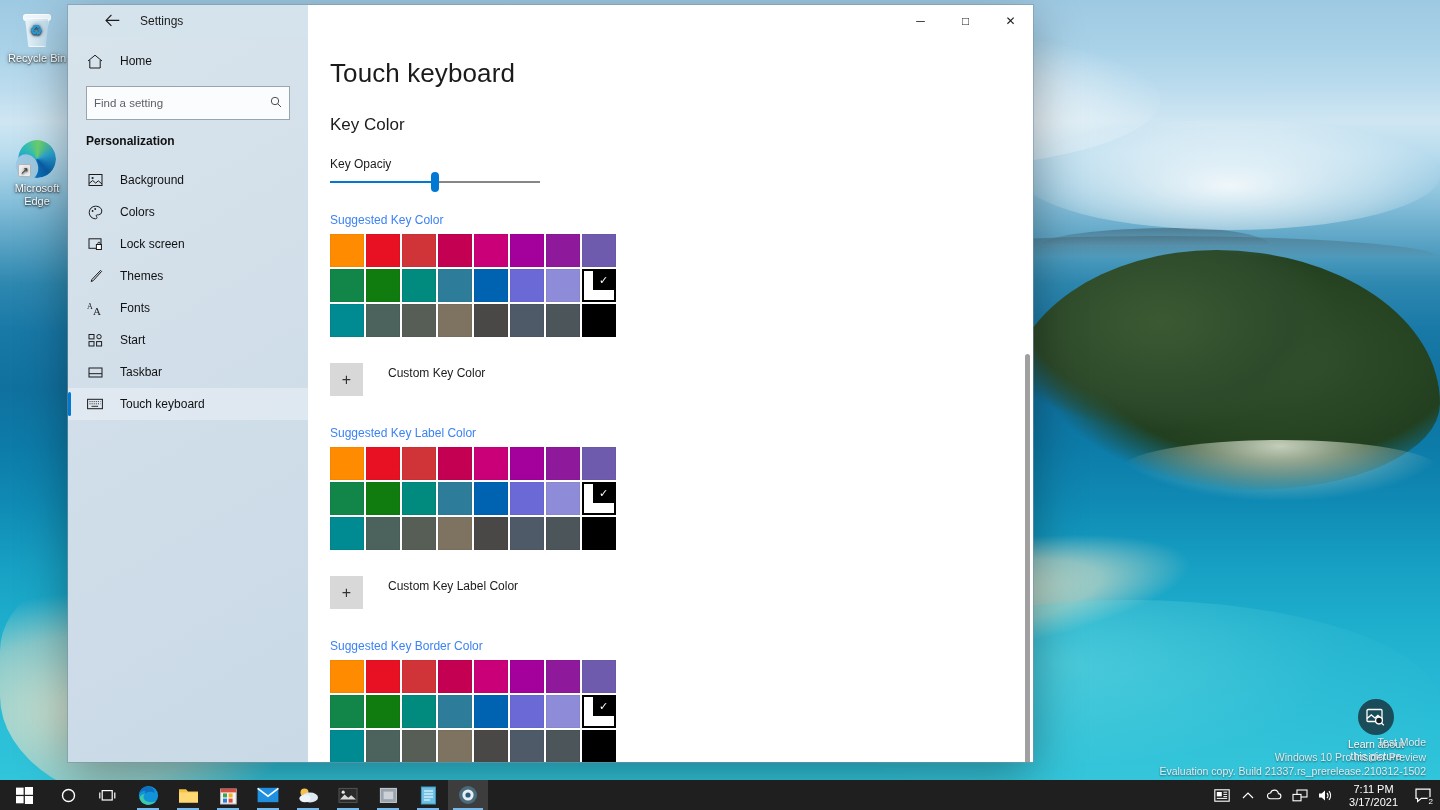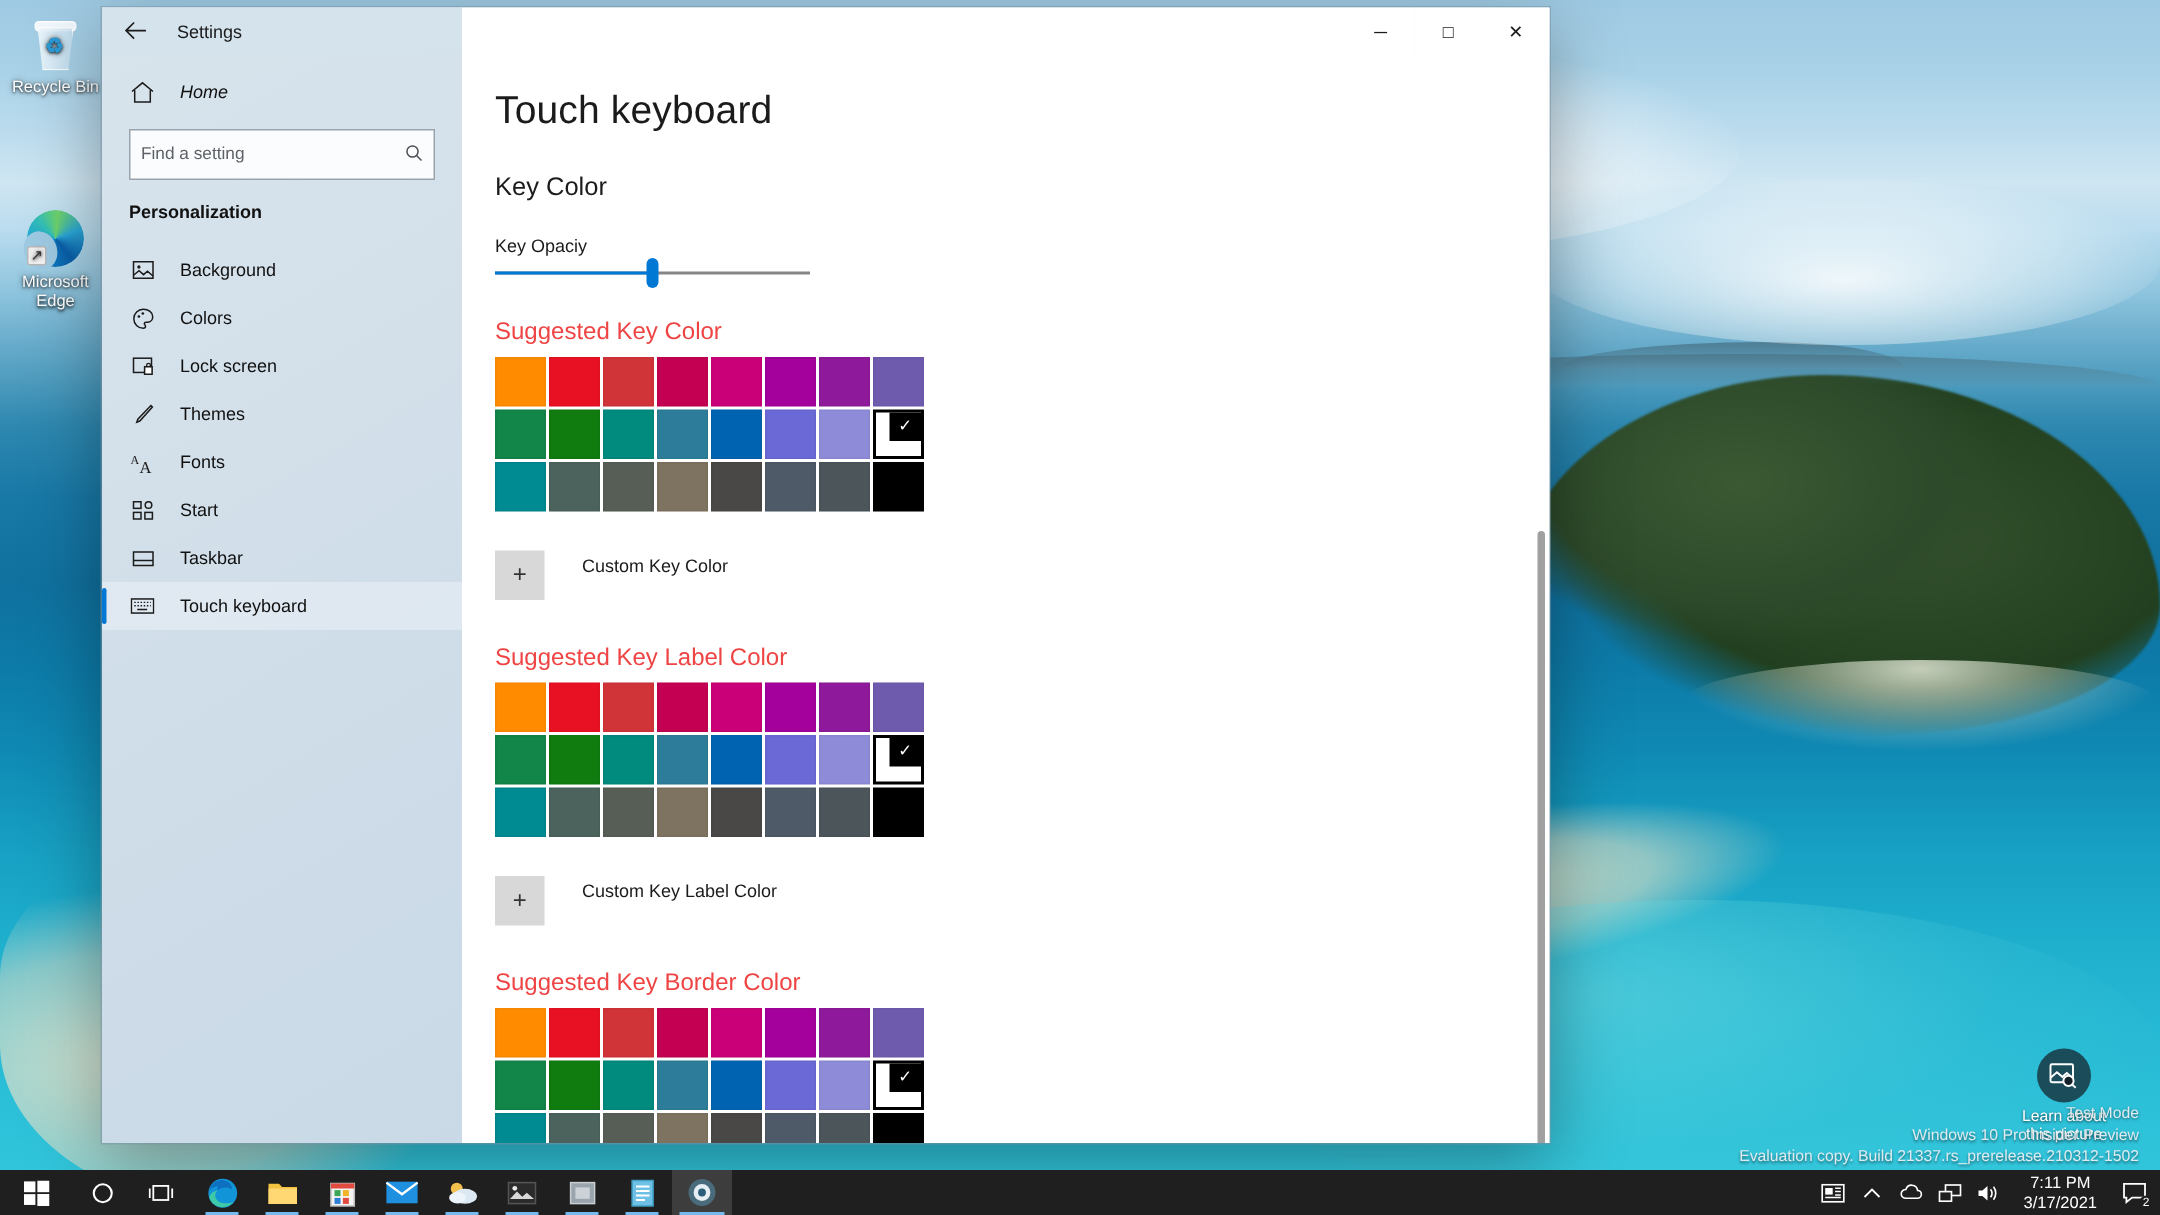--- a/index.html
+++ b/index.html
@@ -131,20 +131,21 @@
     display:flex; flex-direction:column;
     overflow:hidden;
   }
   #titlebar {
     height:31px; display:flex; align-items:stretch; flex:0 0 31px;
     background:#e7eef2;
   }
   #tb-left {
     width:240px; display:flex; align-items:center;
     background:#d5e3ec;
+    padding-left:22px;
   }
   #back-btn {
     width:44px; height:31px; display:flex; align-items:center; justify-content:center;
     font-size:15px; color:#1b1b1b; cursor:pointer;
   }
   #tb-title { font-size:12px; color:#1b1b1b; padding-left:6px; }
   #tb-fill { flex:1; background:#fff; }
   .wbtn {
     width:45px; display:flex; align-items:center; justify-content:center;
     font-size:12px; color:#1b1b1b; cursor:pointer; background:#fff;
@@ -168,21 +169,21 @@
   .nav-row.selected::before {
     content:""; position:absolute; left:0; top:4px; bottom:4px; width:3px;
     background:#0078d4; border-radius:2px;
   }
   .nav-icon {
     width:18px; height:18px; margin-right:16px; flex:0 0 18px;
     display:flex; align-items:center; justify-content:center;
     color:#1b1b1b;
   }
   .nav-icon svg { display:block; }
-  #home-row { margin-bottom:9px;font-style:italic; }
+  #home-row { margin-bottom:9px; }
   #searchwrap { padding:0 18px 0 18px; margin:6px 0 14px; }
   #searchbox {
     height:22px; background:#fbfcfd; border:1px solid #9aa4ad;
     display:flex; align-items:center; padding:16px 7px;
     font-size:11.5px; color:#3a3a3a;
   }
   #searchbox input {
     flex:1; border:none; outline:none; background:transparent;
     font-family:"Liberation Sans", sans-serif; font-size:11.5px; color:#2a2a2a;
   }
@@ -215,21 +216,21 @@
   .slider-fill {
     position:absolute; left:0; top:0; height:2px; background:#0078d4;
   }
   .slider-thumb {
     position:absolute; top:-9px; width:8px; height:20px;
     background:#0078d4; border-radius:4px; cursor:pointer;
     transform:translateX(-4px);
   }
 
   
-  .swatch-label { font-size:16px; color:#ef4444; margin-bottom:7px; }
+  .swatch-label { font-size:12px; color:#3b82f6; margin-bottom:7px; }
   .swatch-grid {
     display:grid; grid-template-columns:repeat(8, 34px);
     gap:2px; width:278px; margin-bottom:26px;
   }
   .sw {
     width:34px; height:33px; cursor:pointer; position:relative;
     border:1px solid rgba(0,0,0,.04);
   }
   .sw.selected {
     background:#fff !important;

